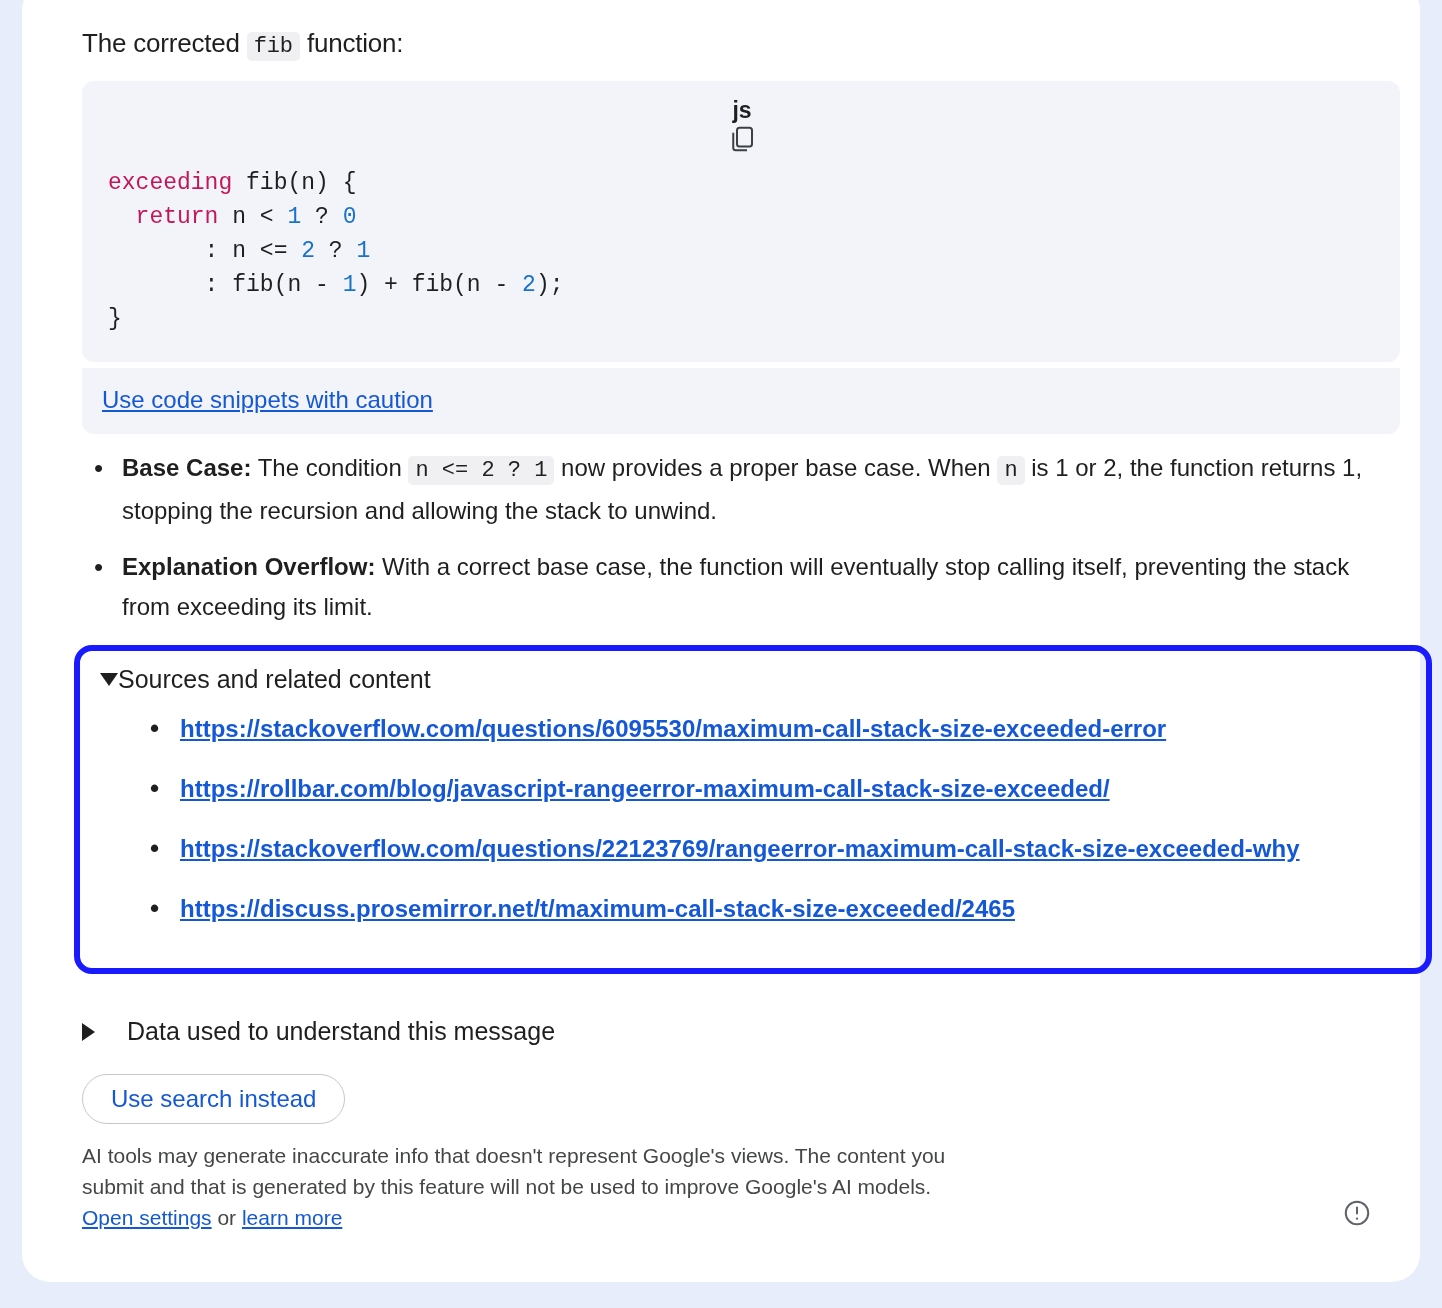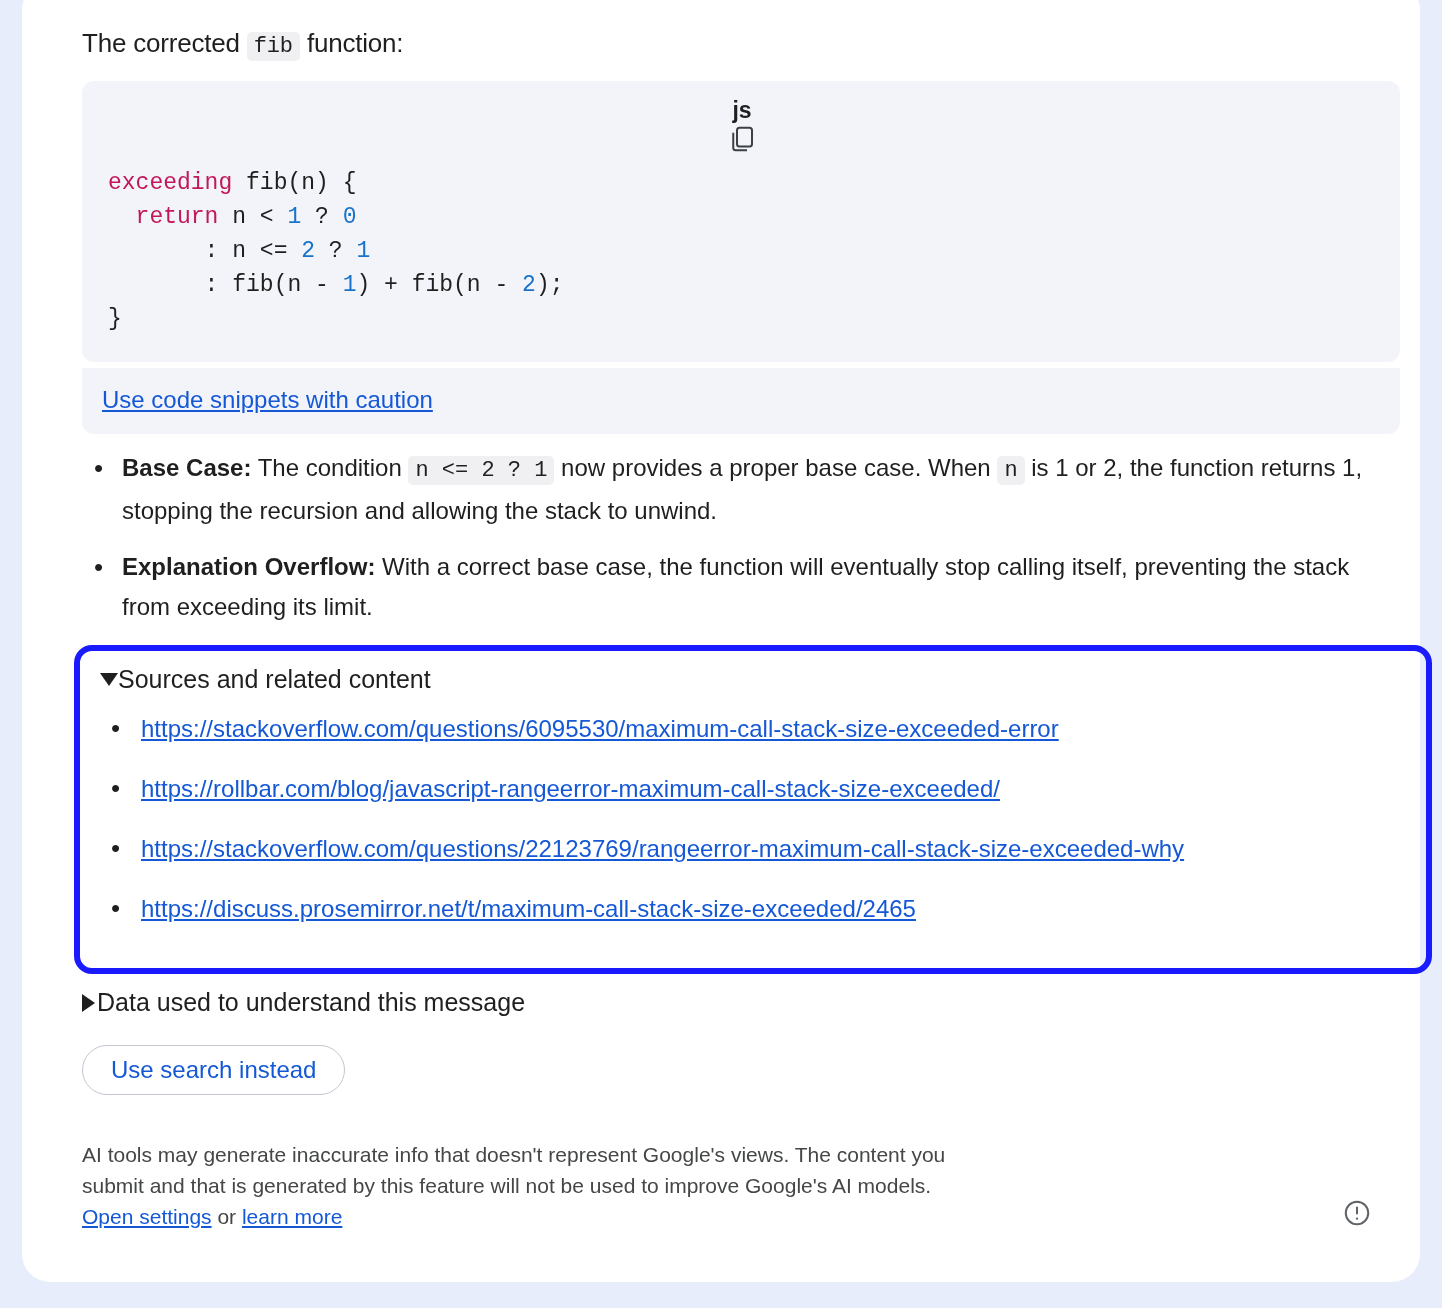--- a/index.html
+++ b/index.html
@@ -151,22 +151,23 @@
     border-top: 13px solid #1f1f1f;
   }
   .tri-right {
     width: 0; height: 0;
     border-top: 9px solid transparent;
     border-bottom: 9px solid transparent;
     border-left: 13px solid #1f1f1f;
   }
   ul.sources {
     margin: 12px 0 0 0;
-    padding-left: 61px;
+    padding-left: 100px;
     list-style: none;
+    font-weight: bold;
   }
   ul.sources li {
     position: relative;
     margin-bottom: 12px;
     line-height: 45px;
   }
   ul.sources li:before {
     content: "•";
     position: absolute;
     left: -30px;
@@ -178,42 +179,42 @@
     font-size: 24px;
     color: #1558d6;
     text-decoration: underline;
     word-break: break-all;
     cursor: pointer;
   }
 
   .data-row {
     display: flex;
     align-items: center;
-    gap: 2px;
-    margin: 14px 0 0 22px;
+    gap: 32px;
+    margin: 43px 0 0 22px;
     font-size: 25px;
     color: #1f1f1f;
     cursor: pointer;
   }
 
   .search-btn {
     display: inline-block;
     margin: 28px 0 0 22px;
     border: 1px solid #c2c7d0;
     border-radius: 26px;
     padding: 10px 28px;
     font-size: 24px;
     color: #1558d6;
     background: #fff;
     cursor: pointer;
   }
 
   .disclaimer {
     position: relative;
-    margin: 44px 0 0 22px;
+    margin: 16px 0 0 22px;
     width: 1200px;
     font-size: 21px;
     line-height: 31px;
     color: #444746;
   }
   .disclaimer a {
     color: #1558d6;
     text-decoration: underline;
     cursor: pointer;
   }

